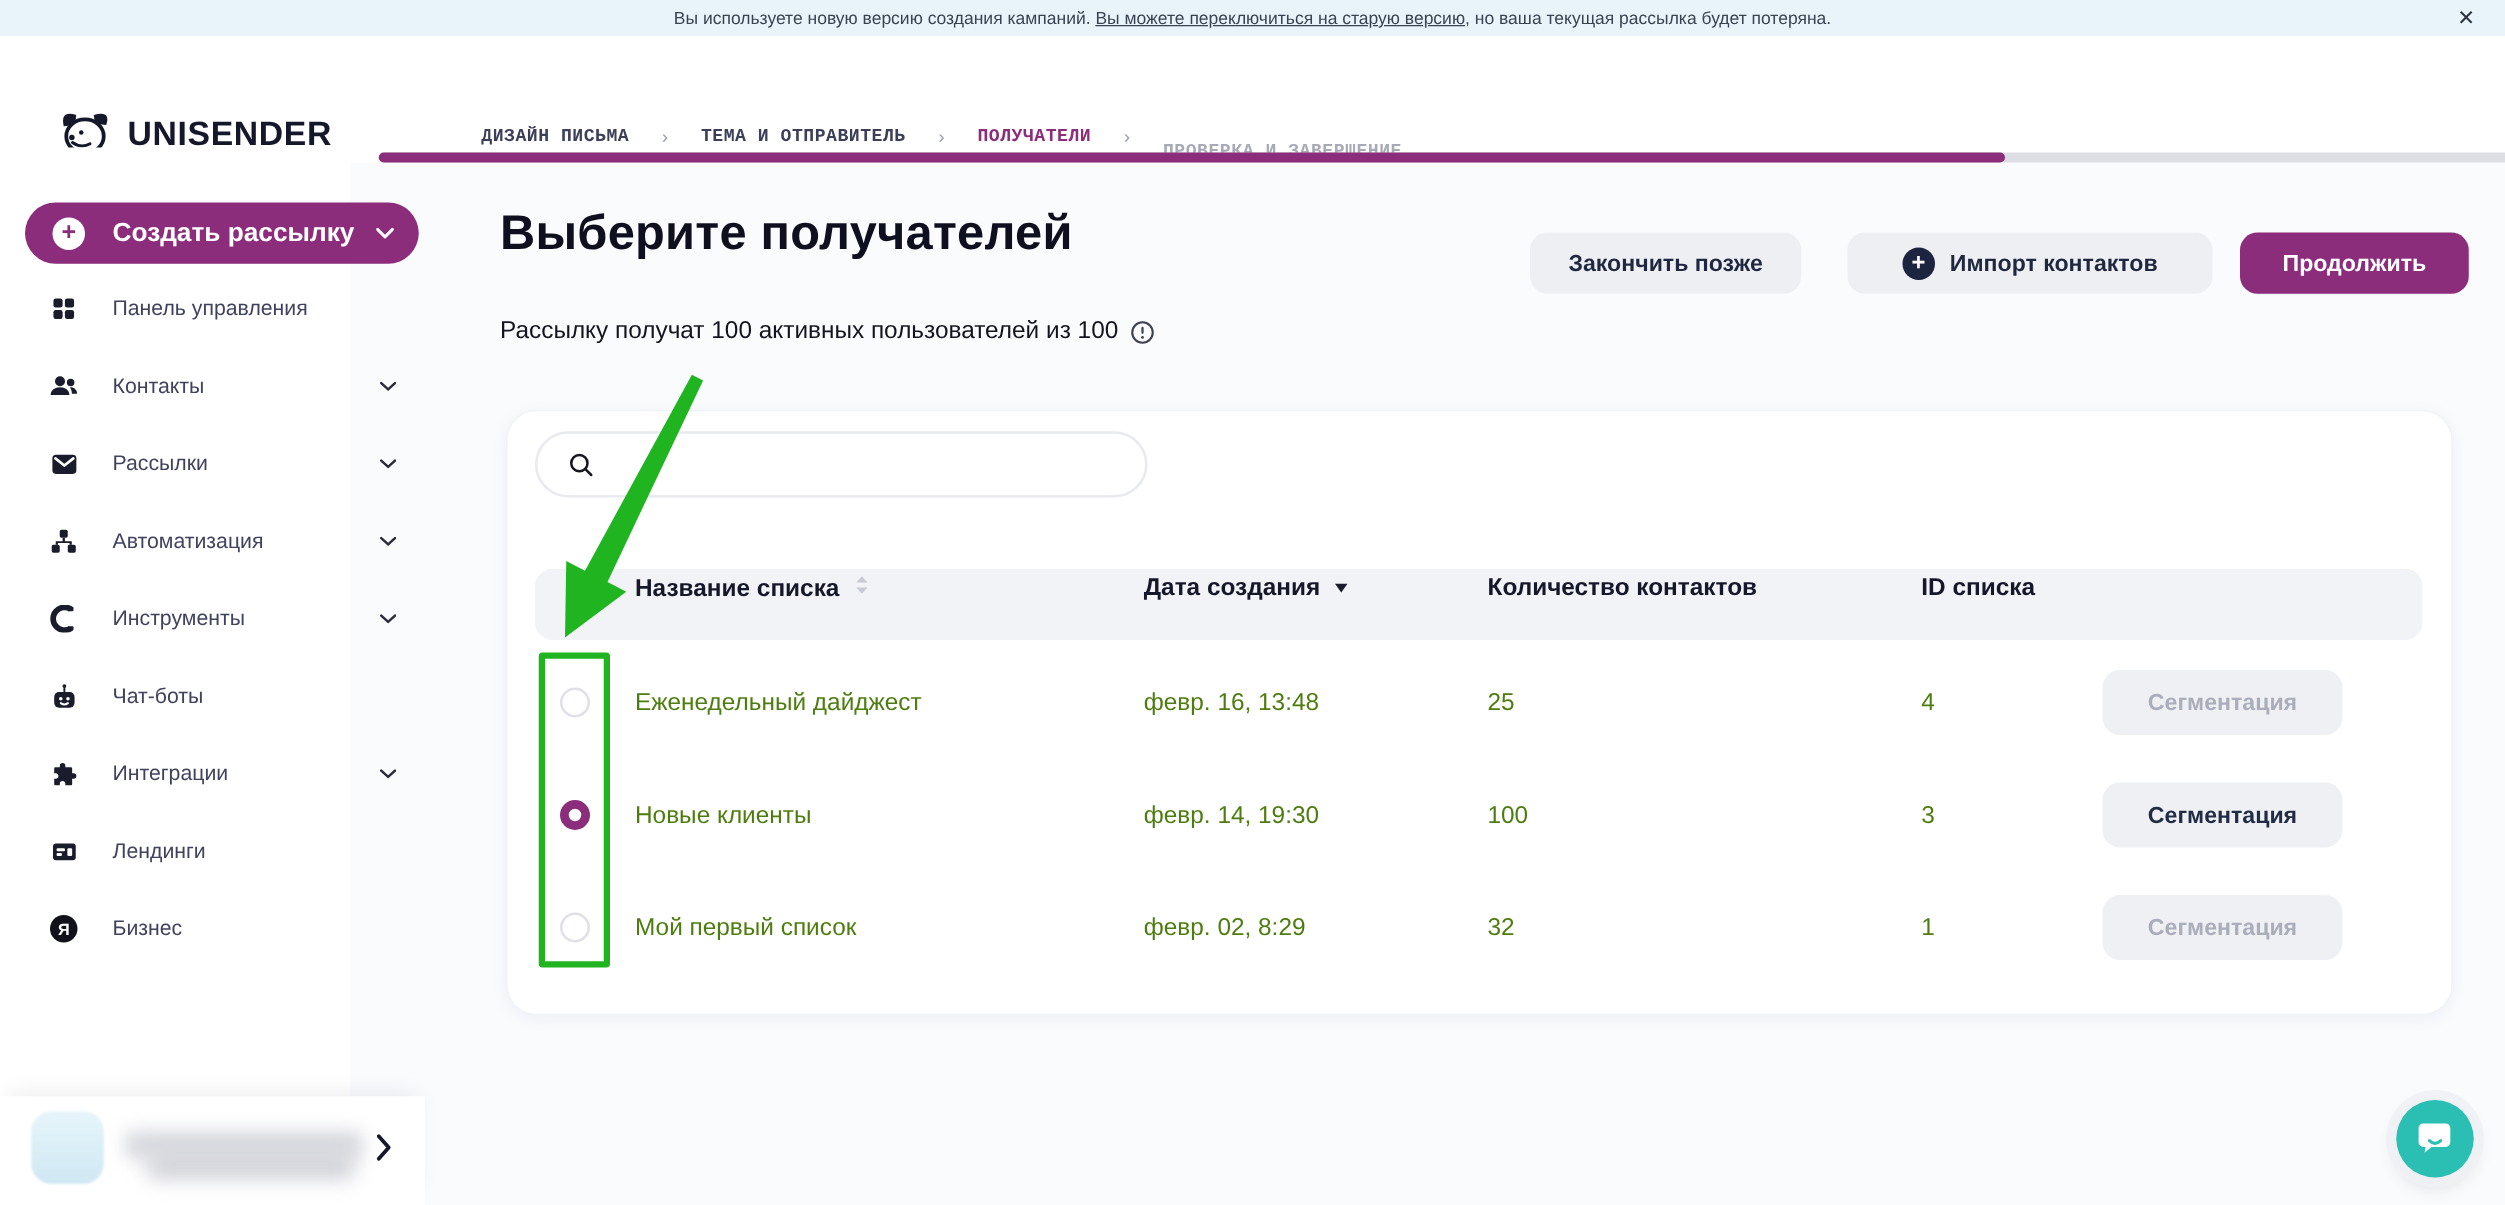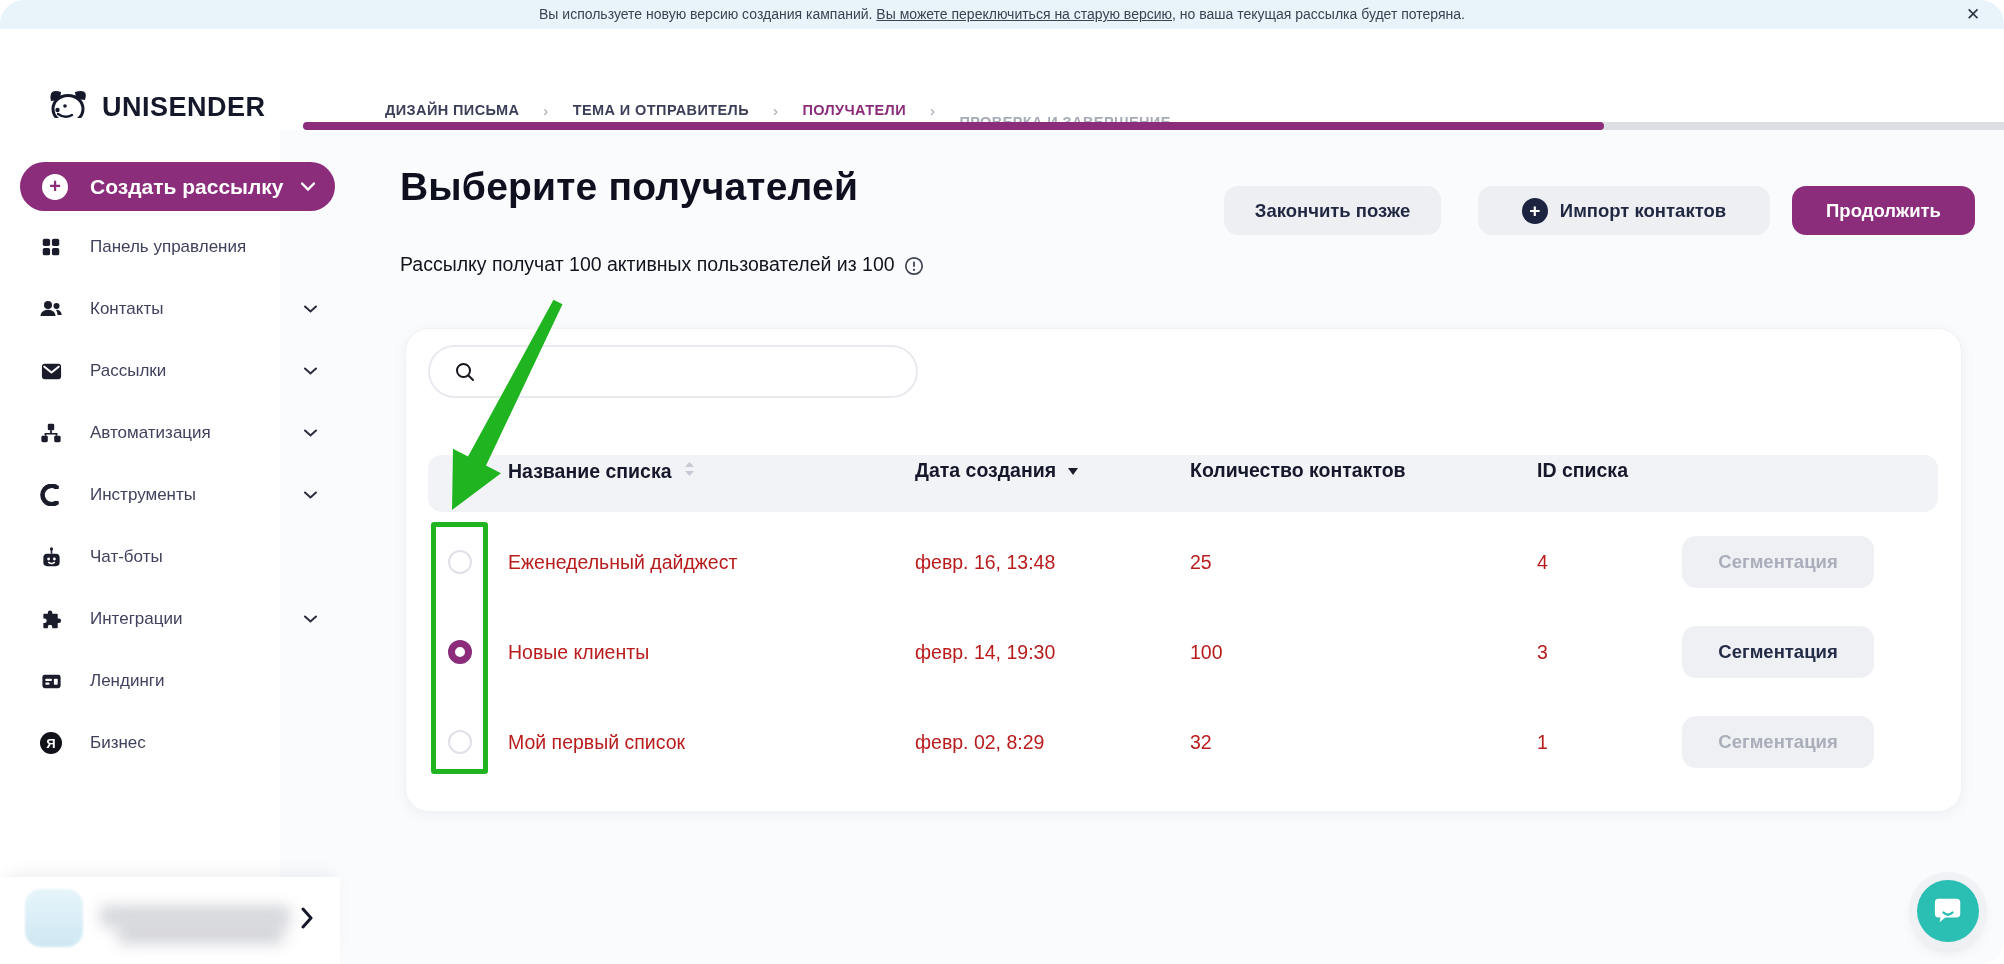--- a/index.html
+++ b/index.html
@@ -1,32 +1,32 @@
 <!DOCTYPE html>
 <html><head>
 <meta charset="utf-8">
 <style>
   * { margin:0; padding:0; box-sizing:border-box; }
   html,body { width:2004px; height:964px; }
   body { font-family:"Liberation Sans", sans-serif; background:#ffffff; }
-  #app { position:relative; width:2004px; height:964px; overflow:hidden; background:#ffffff;border-radius:24px; }
+  #app { position:relative; width:2004px; height:964px; overflow:hidden; background:#ffffff; }
 
   
   .banner { position:absolute; left:0; top:0; width:2004px; height:29px; background:#e9f4fa;
             text-align:center; font-size:14px; line-height:29px; color:#3b4353; }
   .banner .lnk { text-decoration:underline; cursor:pointer; }
   .banner-close { position:absolute; right:16px; top:0; width:30px; height:29px; line-height:29px;
                   font-size:17px; color:#2f3441; text-align:center; cursor:pointer; }
 
   
   .header { position:absolute; left:0; top:29px; width:2004px; height:89px; background:#ffffff; }
   .logo { position:absolute; left:44px; top:56px; display:flex; align-items:center; gap:10px; }
   .logo-text { font-size:27px; font-weight:800; color:#15182b; letter-spacing:0.5px; }
   .crumbs { position:absolute; left:385px; top:70px; display:flex; align-items:center; gap:24px;
-            font-size:14.5px; font-weight:700; letter-spacing:0.4px; height:22px; }
+            font-size:14.5px; font-weight:700; letter-spacing:0.4px; height:22px;font-family:Liberation Mono, monospace; }
   .crumb { color:#3c3f58; cursor:pointer; white-space:nowrap; }
   .crumb.current { color:#8b2d7b; }
   .crumb.upcoming { color:#a7abb8;margin-top:23px; }
   .crumb-sep { color:#9aa0ae; font-size:15px; font-weight:400; }
 
   
   .progress-track { position:absolute; left:303px; top:122px; width:1701px; height:8px;
                     background:#dcdee3; border-radius:4px 0 0 4px; }
   .progress-fill { height:8px; width:1301px; background:#8b2d7b; border-radius:4px; }
 
@@ -89,21 +89,21 @@
         color:#15172a; white-space:nowrap; }
   .th-name { left:508px; cursor:pointer; }
   .th-date { left:915px; cursor:pointer; }
   .th-count { left:1190px; }
   .th-id { left:1537px; }
   .sort-dual { display:inline-block; margin-left:12px; vertical-align:1px; }
   .sort-down { display:inline-block; width:0; height:0; border-left:5.5px solid transparent;
         border-right:5.5px solid transparent; border-top:7px solid #1b1d2c; margin-left:12px; vertical-align:2px; }
 
   .row { position:absolute; left:0; width:2004px; height:52px; }
-  .cell { position:absolute; height:52px; line-height:52px; font-size:19.5px; color:#b91c1c; white-space:nowrap; }
+  .cell { position:absolute; height:52px; line-height:52px; font-size:19.5px; color:#4d7c0f; white-space:nowrap; }
   .c-name { left:508px; }
   .c-date { left:915px; }
   .c-count { left:1190px; }
   .c-id { left:1537px; }
   .radio { position:absolute; left:448px; top:14px; width:24px; height:24px; border-radius:50%;
            background:#ffffff; border:2px solid #e0e1e7; cursor:pointer; }
   .radio.checked { border:7.5px solid #8b2d7b; }
   .seg-btn { position:absolute; left:1682px; top:0; width:192px; height:52px; border:none; border-radius:14px;
              background:#eef0f3; font-family:"Liberation Sans",sans-serif; font-size:18.5px; font-weight:600;
              color:#232c47; cursor:pointer; }

